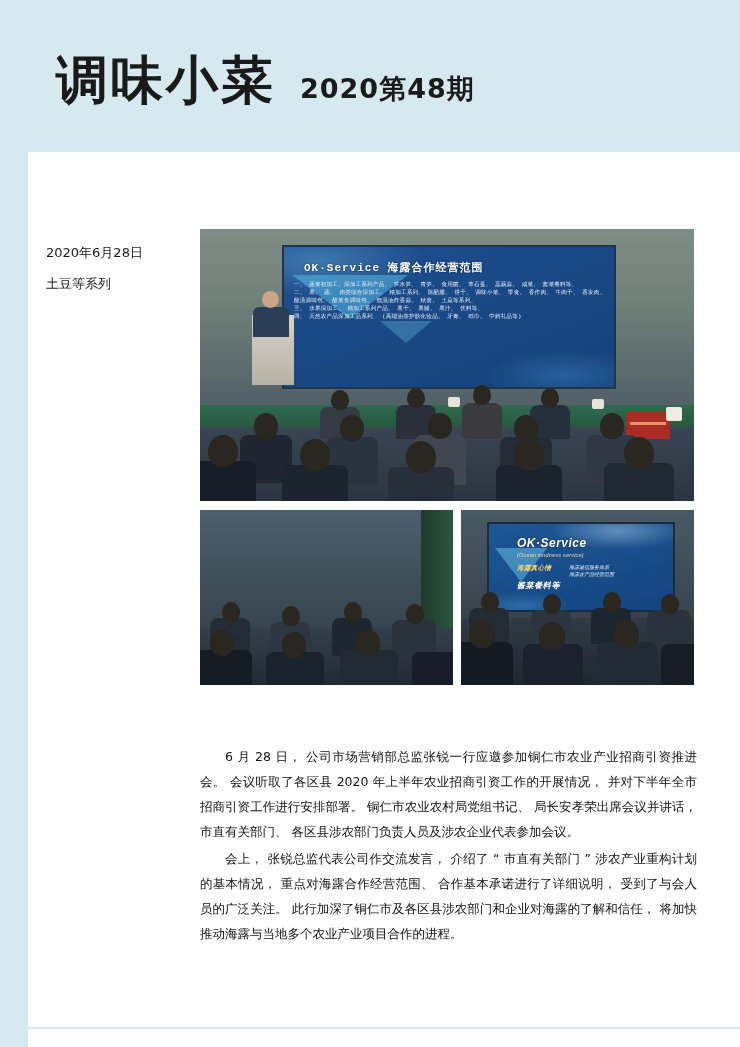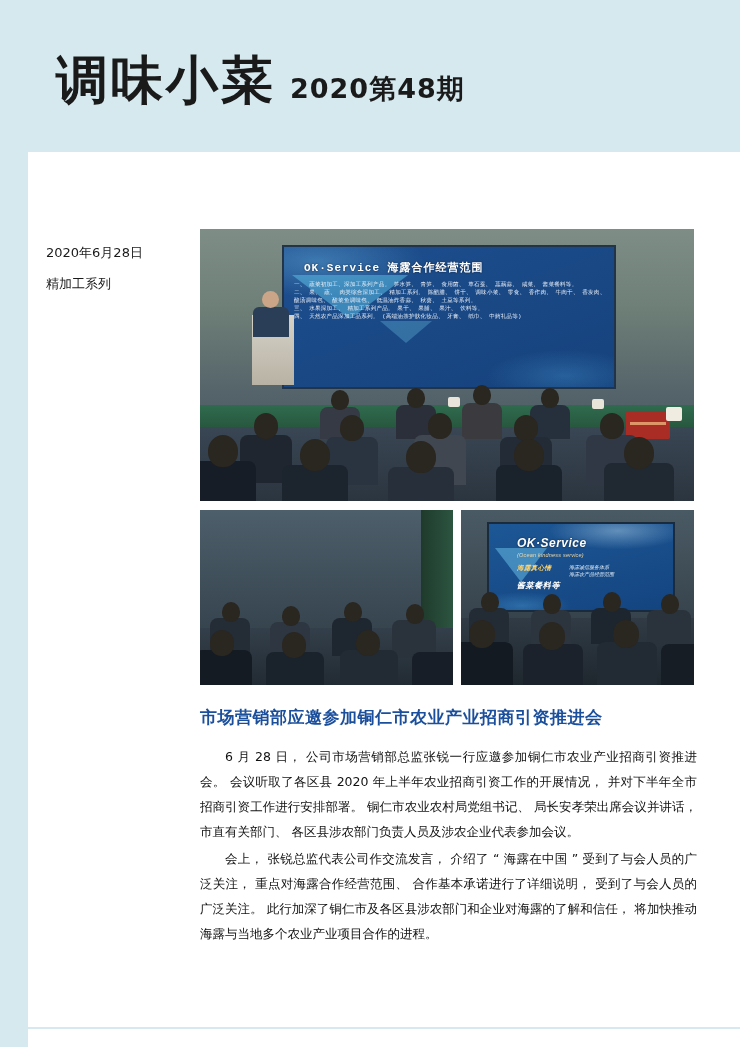--- a/index.html
+++ b/index.html
@@ -51,21 +51,21 @@
     font-weight: bold;
     color: #1a1a1a;
     letter-spacing: 3px;
     line-height: 1;
   }
   .masthead-issue {
     font-family: "DejaVu Sans", "Liberation Sans", sans-serif;
     font-size: 27px;
     font-weight: bold;
     color: #1a1a1a;
-    margin-left: 14px;
+    margin-left: 24px;
     letter-spacing: 1px;
   }
   
   .meta {
     position: absolute;
     left: 46px;
     top: 243px;
     width: 140px;
   }
   .meta-date {
@@ -315,21 +315,21 @@
   <div class="top-band"></div>
   <div class="left-band"></div>
 
   <div class="masthead">
     <div class="masthead-title">调味小菜</div>
     <div class="masthead-issue">2020第48期</div>
   </div>
 
   <div class="meta">
     <div class="meta-date">2020年6月28日</div>
-    <div class="meta-dept">精加工系列</div>
+    <div class="meta-dept">土豆等系列</div>
   </div>
 
   <div class="photo photo-main">
     <div class="p1-wall"></div>
 
     <div class="p1-screen">
       <div class="s-swoosh"></div>
       <div class="s-tri"></div>
       <div class="s-tri2"></div>
       <div class="s-title">OK·Service 海露合作经营范围</div>
@@ -431,21 +431,20 @@
 
     <div class="torso" style="left:-8px; top:132px; width:60px; height:44px; background:#141a22;"></div>
     <div class="head" style="left:8px; top:110px; width:26px; height:28px;"></div>
     <div class="torso" style="left:62px; top:134px; width:60px; height:42px; background:#1b222b;"></div>
     <div class="head" style="left:78px; top:112px; width:26px; height:28px;"></div>
     <div class="torso" style="left:136px; top:132px; width:60px; height:44px; background:#222a33;"></div>
     <div class="head" style="left:152px; top:110px; width:26px; height:28px;"></div>
     <div class="torso" style="left:200px; top:134px; width:46px; height:42px; background:#161d25;"></div>
   </div>
 
-  <div class="article-title">市场营销部应邀参加铜仁市农业产业招商引资推进会</div>
 
   <div class="article-body">
     <p>6 月 28 日， 公司市场营销部总监张锐一行应邀参加铜仁市农业产业招商引资推进会。 会议听取了各区县 2020 年上半年农业招商引资工作的开展情况， 并对下半年全市招商引资工作进行安排部署。 铜仁市农业农村局党组书记、 局长安孝荣出席会议并讲话， 市直有关部门、 各区县涉农部门负责人员及涉农企业代表参加会议。</p>
-    <p>会上， 张锐总监代表公司作交流发言， 介绍了 “ 海露在中国 ” 受到了与会人员的广泛关注， 重点对海露合作经营范围、 合作基本承诺进行了详细说明， 受到了与会人员的广泛关注。 此行加深了铜仁市及各区县涉农部门和企业对海露的了解和信任， 将加快推动海露与当地多个农业产业项目合作的进程。</p>
+    <p>会上， 张锐总监代表公司作交流发言， 介绍了 “ 市直有关部门 ” 涉农产业重构计划的基本情况， 重点对海露合作经营范围、 合作基本承诺进行了详细说明， 受到了与会人员的广泛关注。 此行加深了铜仁市及各区县涉农部门和企业对海露的了解和信任， 将加快推动海露与当地多个农业产业项目合作的进程。</p>
   </div>
 
   <div class="bottom-rule"></div>
 </div>
 
 </body></html>

